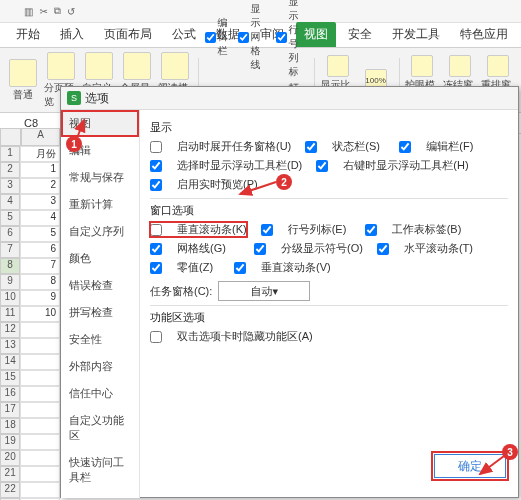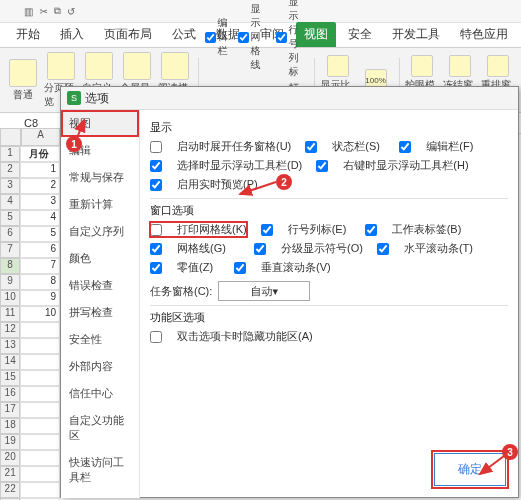--- a/index.html
+++ b/index.html
@@ -27,38 +27,38 @@
 .sheet{position:absolute;left:0;top:128px;width:60px;bottom:0}
 .colhdr{height:18px;display:flex}
 .ch{border:1px solid #ccc;background:#f0f0f0;text-align:center;font-size:10px;color:#555}
 .ch.rownum{width:20px}
 .ch.a{width:38px}
 .rows{}
 .row{display:flex;height:16px}
 .rn{width:20px;border:1px solid #ccc;background:#f0f0f0;text-align:center;font-size:10px;color:#555}
 .rn.sel{background:#d8e8d0}
 .cell{width:38px;border:1px solid #e0e0e0;text-align:right;padding-right:3px;font-size:10px}
-.cell.hdr{text-align:center;font-weight:bold}
+.cell.hdr{text-align:right;font-weight:normal}
 
 .dlg{position:absolute;left:60px;top:86px;right:2px;bottom:2px;background:#fff;border:1px solid #888;box-shadow:2px 2px 6px rgba(0,0,0,0.3)}
 .dlg-title{height:22px;background:#f4f4f4;border-bottom:1px solid #ddd;display:flex;align-items:center;padding:0 6px;gap:4px;font-size:12px}
 .dlg-body{display:flex;height:calc(100% - 22px)}
 .side{width:78px;background:#fff;border-right:1px solid #e4e4e4;display:flex;flex-direction:column}
 .side-item{padding:6px 8px;font-size:11px;color:#444;cursor:pointer}
 .side-item.cur{background:#f0f0f0}
 .side-item.hl{outline:2px solid #d33;outline-offset:-2px}
 .pane{flex:1;padding:8px 10px;font-size:11px;color:#333;overflow:hidden;position:relative}
 .sect-title{font-size:11px;margin:2px 0 4px 0;color:#222}
 .opts{display:flex;flex-wrap:wrap;gap:4px 14px;margin-bottom:6px}
 .opt{display:flex;align-items:center;gap:15px;min-width:140px}
 .opt input{margin:0;width:12px;height:12px}
 .hr{height:1px;background:#e0e0e0;margin:4px 0}
 .colorrow{display:flex;align-items:center;gap:6px;margin:4px 0}
 .colorsel{width:90px;height:18px;border:1px solid #aaa;background:#fff;text-align:center;font-size:11px;display:flex;align-items:center;justify-content:center}
-.dlg-ok{position:absolute;right:12px;bottom:12px;width:72px;height:33px;border:1px solid #3a7fd6;background:#fff;color:#3a7fd6;font-size:12px;cursor:pointer;outline:2px solid #d33;outline-offset:1px}
+.dlg-ok{position:absolute;right:12px;bottom:20px;width:72px;height:24px;border:1px solid #3a7fd6;background:#fff;color:#3a7fd6;font-size:12px;cursor:pointer;outline:2px solid #d33;outline-offset:1px}
 
 .pin{position:absolute;width:16px;height:16px;border-radius:50%;background:#d33;color:#fff;font-size:10px;display:flex;align-items:center;justify-content:center;font-weight:bold;z-index:50}
 .arrow-svg{position:absolute;pointer-events:none;z-index:49}
 .hlbox{outline:2px solid #d33;outline-offset:-1px}
 </style>
 </head>
 <body>
 
 <div class="topbar">
   <span class="tb-ico"></span>
@@ -310,21 +310,21 @@
         <label class="opt">
             <input type="checkbox" checked="" style="">
             <span>启用实时预览(P)</span>
           </label>
       </div>
       <div class="hr"></div>
       <div class="sect-title">窗口选项</div>
       <div class="opts">
         <label class="opt hlbox" style="min-width:90px">
             <input type="checkbox" style="">
-            <span>打印网格线(K)</span>
+            <span>垂直滚动条(K)</span>
           </label>
         <label class="opt" style="min-width:90px">
             <input type="checkbox" checked="" style="">
             <span>行号列标(E)</span>
           </label>
         <label class="opt" style="min-width:90px">
             <input type="checkbox" checked="" style="">
             <span>工作表标签(B)</span>
           </label>
         <label class="opt" style="min-width:90px">

